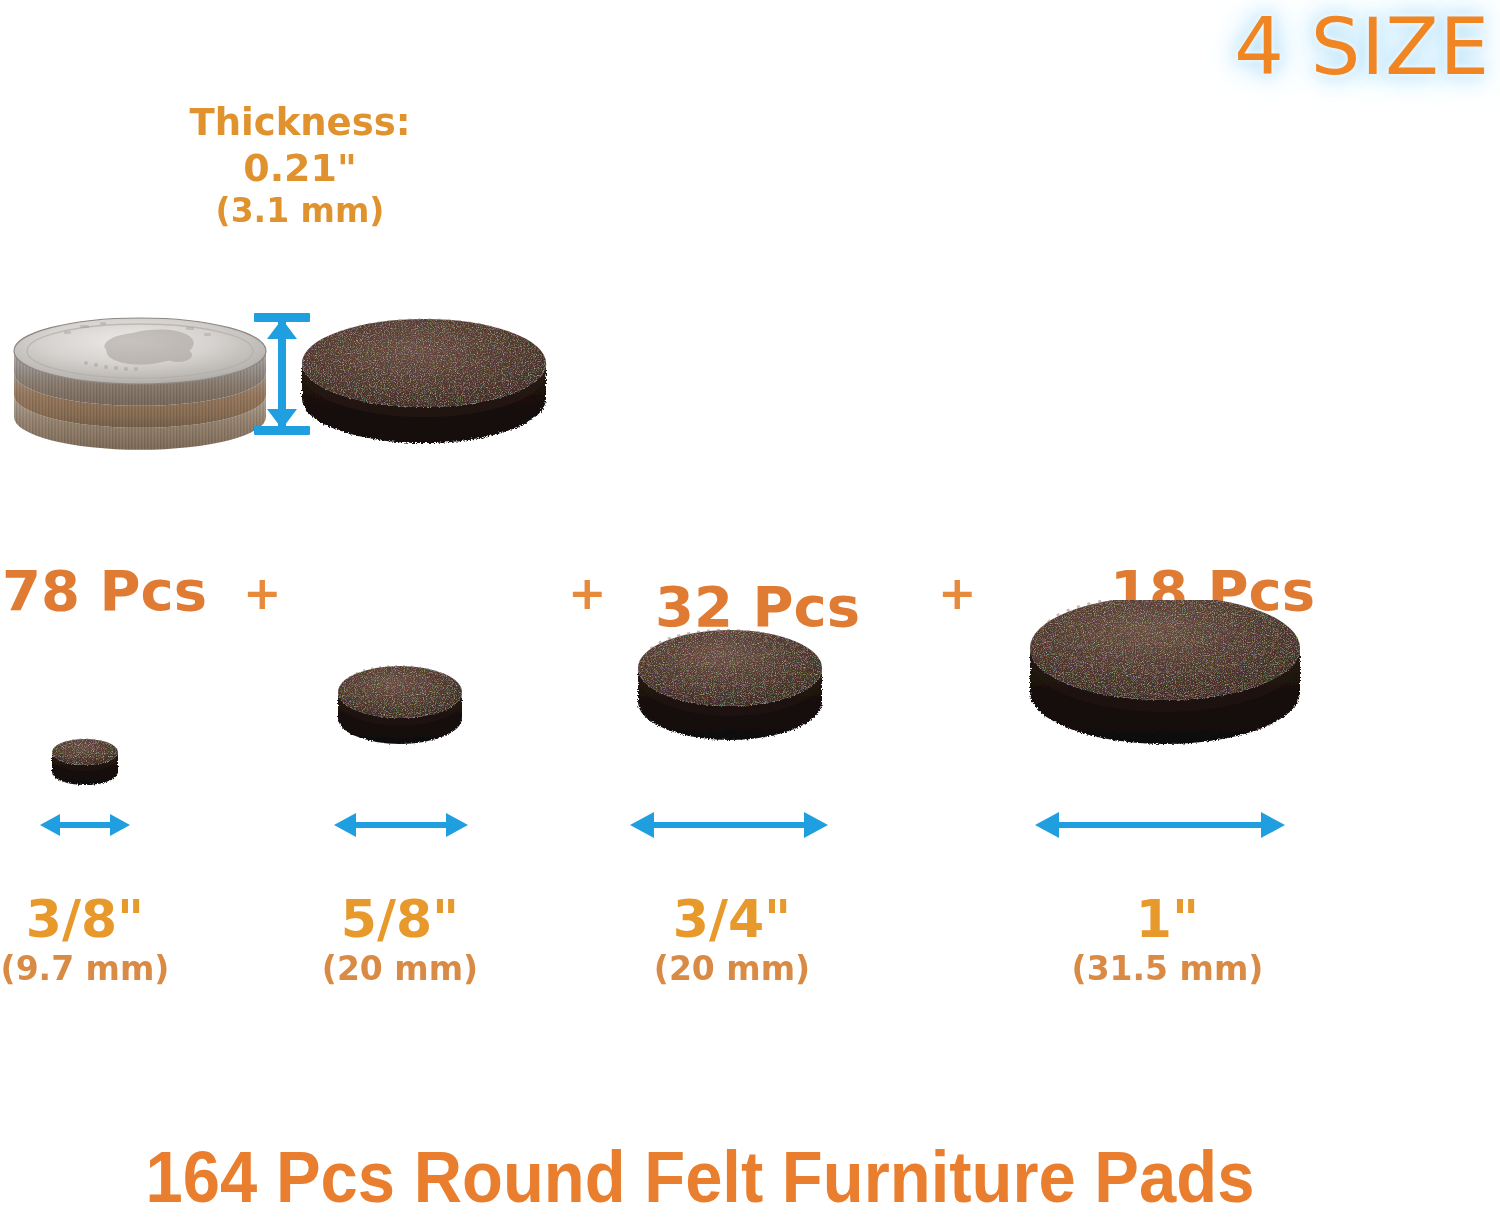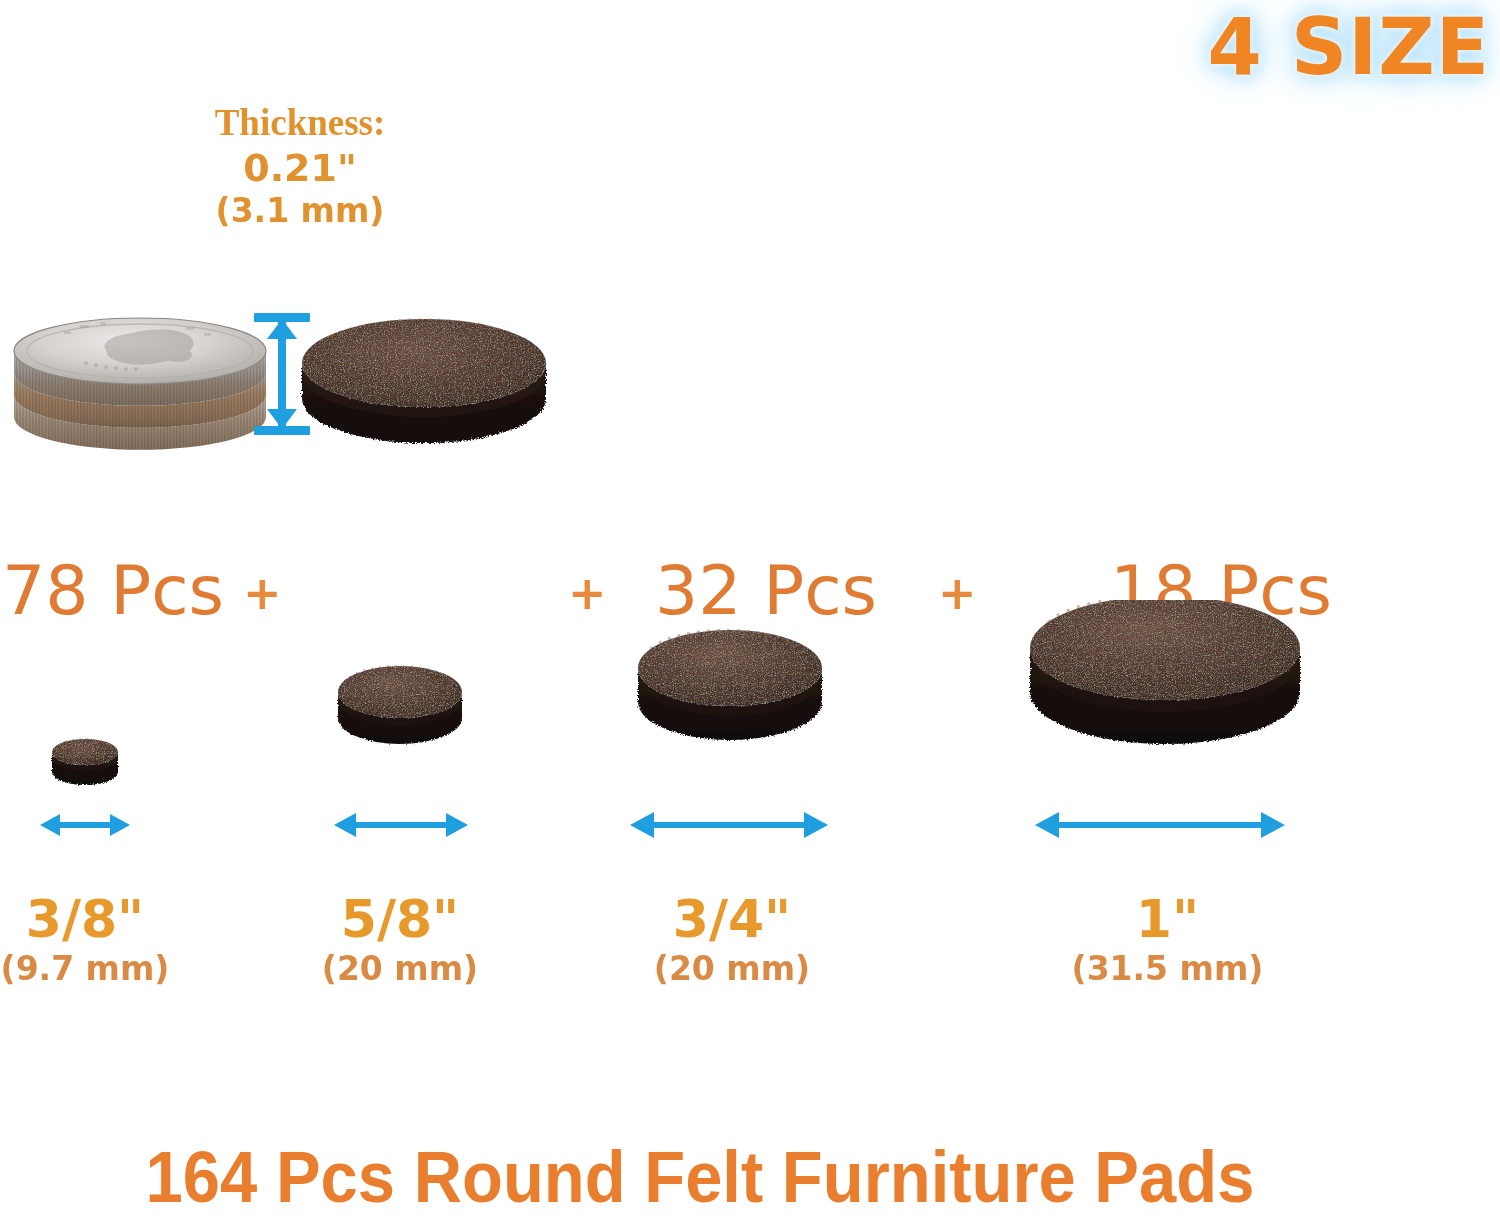--- a/index.html
+++ b/index.html
@@ -27,21 +27,21 @@
   
   .abs { position: absolute; }
   .nosel { user-select: none; }
 
   .badge-4size {
     left: 1140px;
     top: 8px;
     width: 350px;
     text-align: right;
     font-family: "DejaVu Sans", sans-serif;
-    font-weight: bold;
+    font-weight: normal;
     font-size: 78px;
     letter-spacing: 1px;
     color: #ef8523;
     -webkit-text-stroke: 4px #ffffff;
     paint-order: stroke fill;
     text-shadow:
        0 0 6px #ffffff,
        0 0 14px #bfe6fb,
        0 0 26px #9fd9f7,
        0 0 40px #bfe6fb;
@@ -50,39 +50,39 @@
 
   .thickness-block {
     left: 150px;
     top: 100px;
     width: 300px;
     text-align: center;
     color: #e0922f;
     font-weight: bold;
     line-height: 1.22;
   }
-  .thickness-block .t1 { font-size: 37px; letter-spacing: 0px; font-family: Liberation Serif, serif; }
+  .thickness-block .t1 { font-size: 37px; letter-spacing: 0px; }
   .thickness-block .t2 { font-size: 38px; }
   .thickness-block .t3 { font-size: 33px; }
 
   
   .photo-top { left: 0px; top: 285px; width: 580px; height: 185px; }
 
   
   .pcs-row {
     left: 0px;
     top: 552px;
     width: 1340px;
     height: 78px;
   }
   .pcs-label {
     position: absolute;
     top: 0;
-    font-size: 68px;
-    font-weight: normal;
+    font-size: 56px;
+    font-weight: bold;
     color: #e07b33;
     line-height: 78px;
     white-space: nowrap;
   }
   .plus-sign {
     position: absolute;
     top: 2px;
     font-size: 46px;
     font-weight: bold;
     color: #e88a3c;
@@ -257,21 +257,21 @@
         <path d="M282,34 l15,20 l-30,0 z" stroke="none"></path>
         <path d="M282,144 l15,-20 l-30,0 z" stroke="none"></path>
       </g>
     </svg>
   </div>
 
   <div class="abs pcs-row">
     <div class="pcs-label nosel" style="left:2px;">78 Pcs</div>
     <div class="plus-sign nosel" style="left:243px;">+</div>
     <div class="plus-sign nosel" style="left:568px;">+</div>
-    <div class="pcs-label nosel" style="left:655px;">32 Pcs</div>
+    <div class="pcs-label nosel" style="left:655px;margin-top:16px;">32 Pcs</div>
     <div class="plus-sign nosel" style="left:938px;">+</div>
     <div class="pcs-label nosel" style="left:1110px;">18 Pcs</div>
   </div>
 
   <div class="abs pads-row">
     <svg width="1500" height="290" viewBox="0 0 1500 290" xmlns="http://www.w3.org/2000/svg">
       <defs>
         <radialGradient id="pTop" cx="44%" cy="32%" r="80%">
           <stop offset="0%" stop-color="#6d4f43"></stop>
           <stop offset="50%" stop-color="#543a30"></stop>

